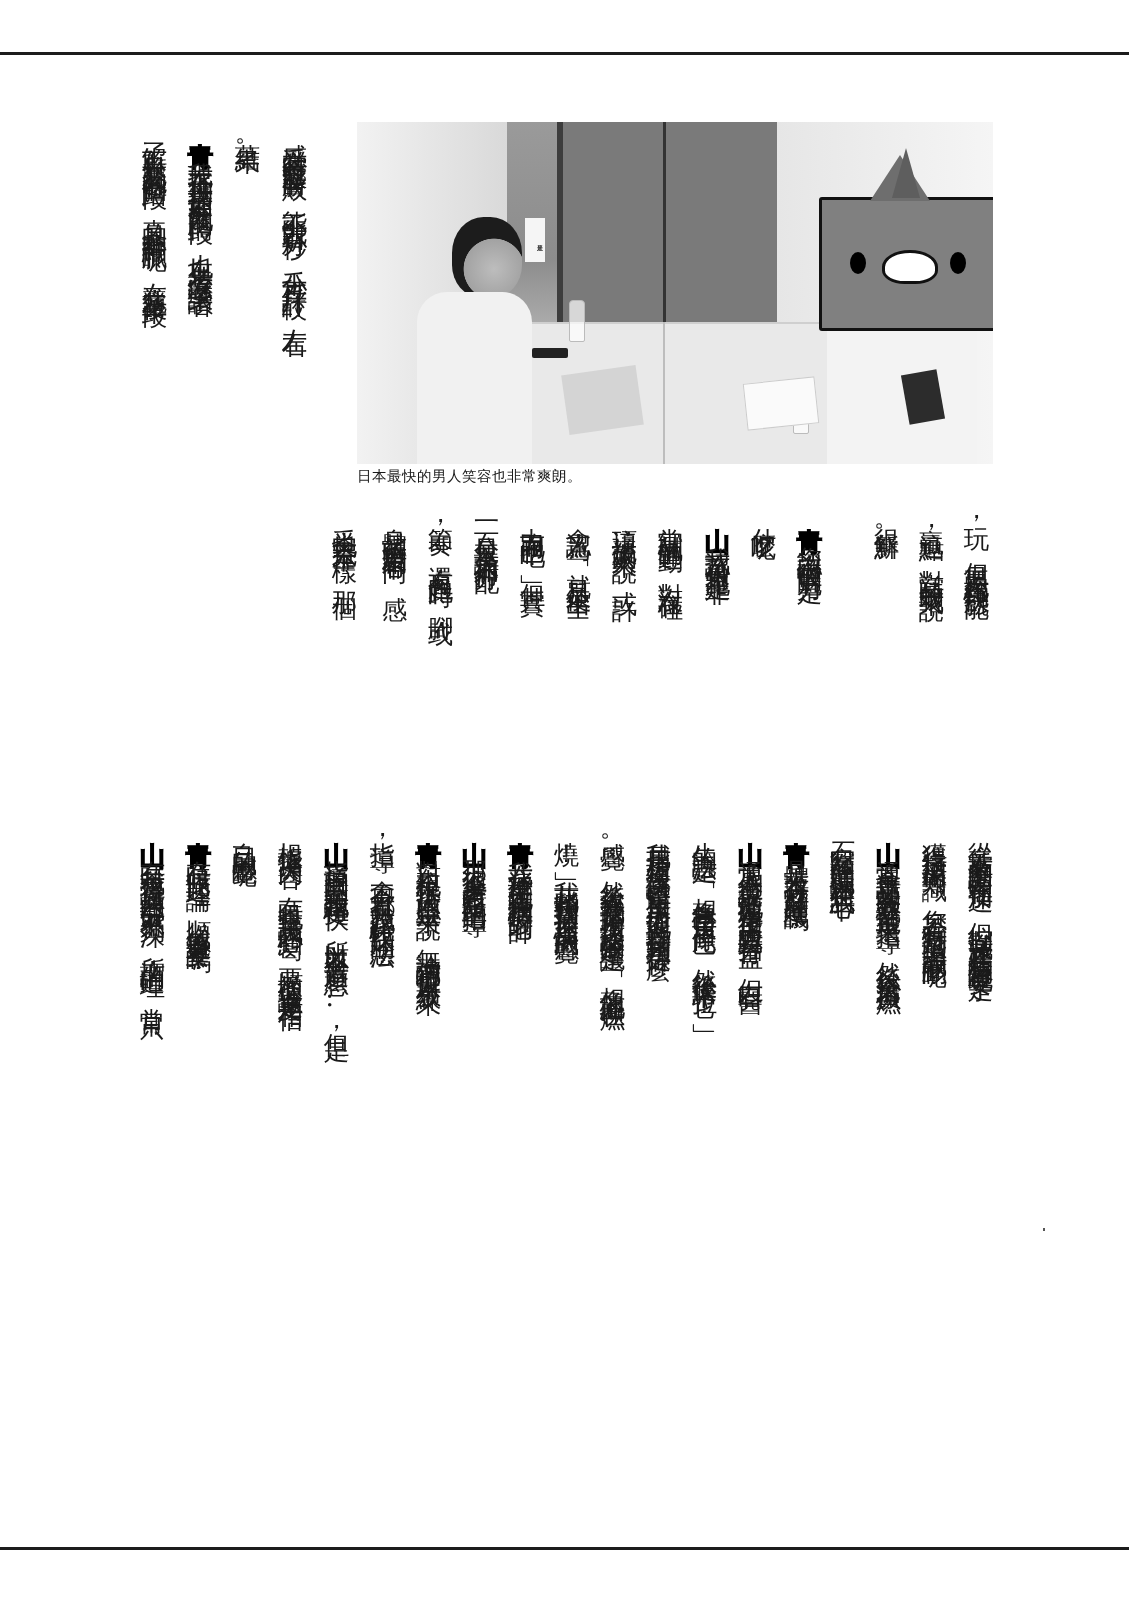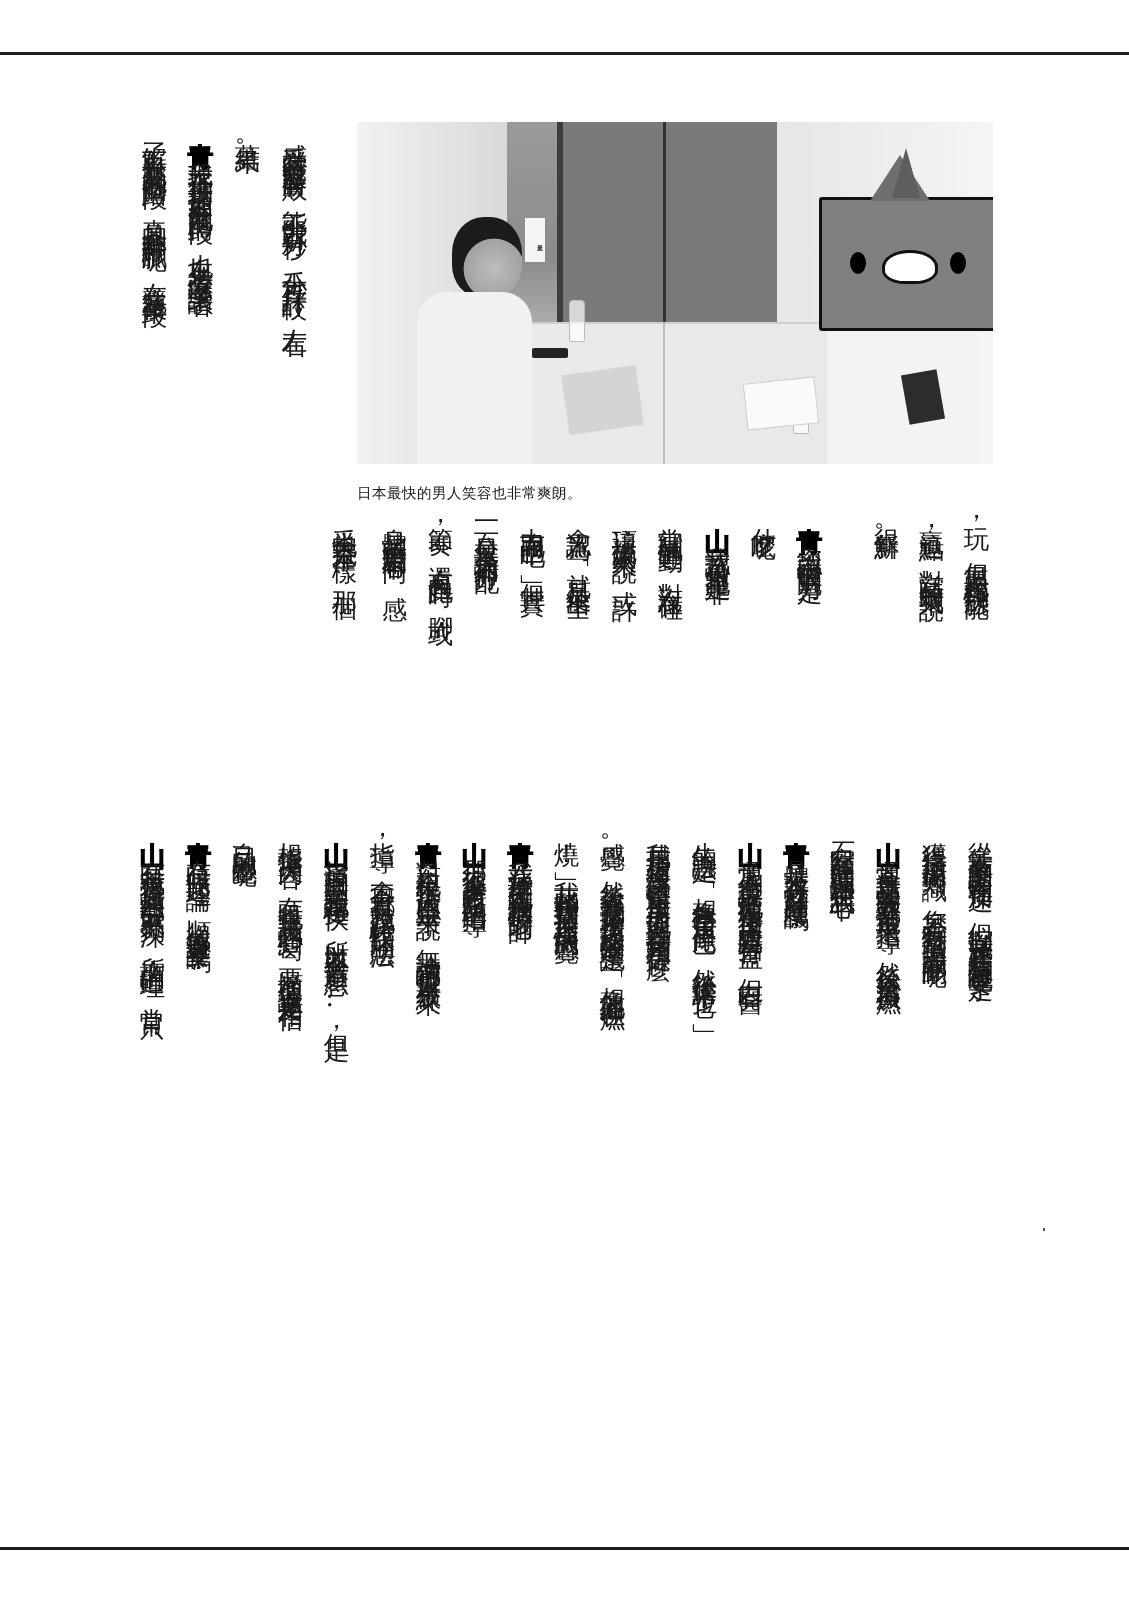--- a/index.html
+++ b/index.html
@@ -57,21 +57,21 @@
     .mask .tuft { position:absolute; left:48px; top:-45px; width:0; height:0;
       border-left:30px solid transparent; border-right:30px solid transparent; border-bottom:46px solid #6e6e6e; }
     .mask .tuft2 { position:absolute; left:70px; top:-52px; width:0; height:0;
       border-left:14px solid transparent; border-right:14px solid transparent; border-bottom:50px solid #5e5e5e; }
     .mask .eye { position:absolute; top:52px; width:16px; height:22px; background:#000; border-radius:50%; }
     .mask .eye.l { left:28px; } .mask .eye.r { left:128px; }
     .mask .beak { position:absolute; left:60px; top:50px; width:50px; height:28px; background:#fff; border:3px solid #111; border-radius:50% 50% 40% 40%; }
 
     .caption {
       position: absolute; left: 357px; top: 467px; font-size: 14.5px;
-      font-family: "DejaVu Sans", "Liberation Sans", sans-serif; color: #1a1a1a; letter-spacing: 0.5px; margin-top: 17px;
+      font-family: "DejaVu Sans", "Liberation Sans", sans-serif; color: #1a1a1a; letter-spacing: 0.5px;
     }
     .stray { position:absolute; left:1043px; top:1228px; width:2px; height:3px; background:#555; }
   </style>
 </head>
 <body>
 
 <div class="rule top"></div>
 
 <div class="photo">
   <div class="wall-l"></div>

